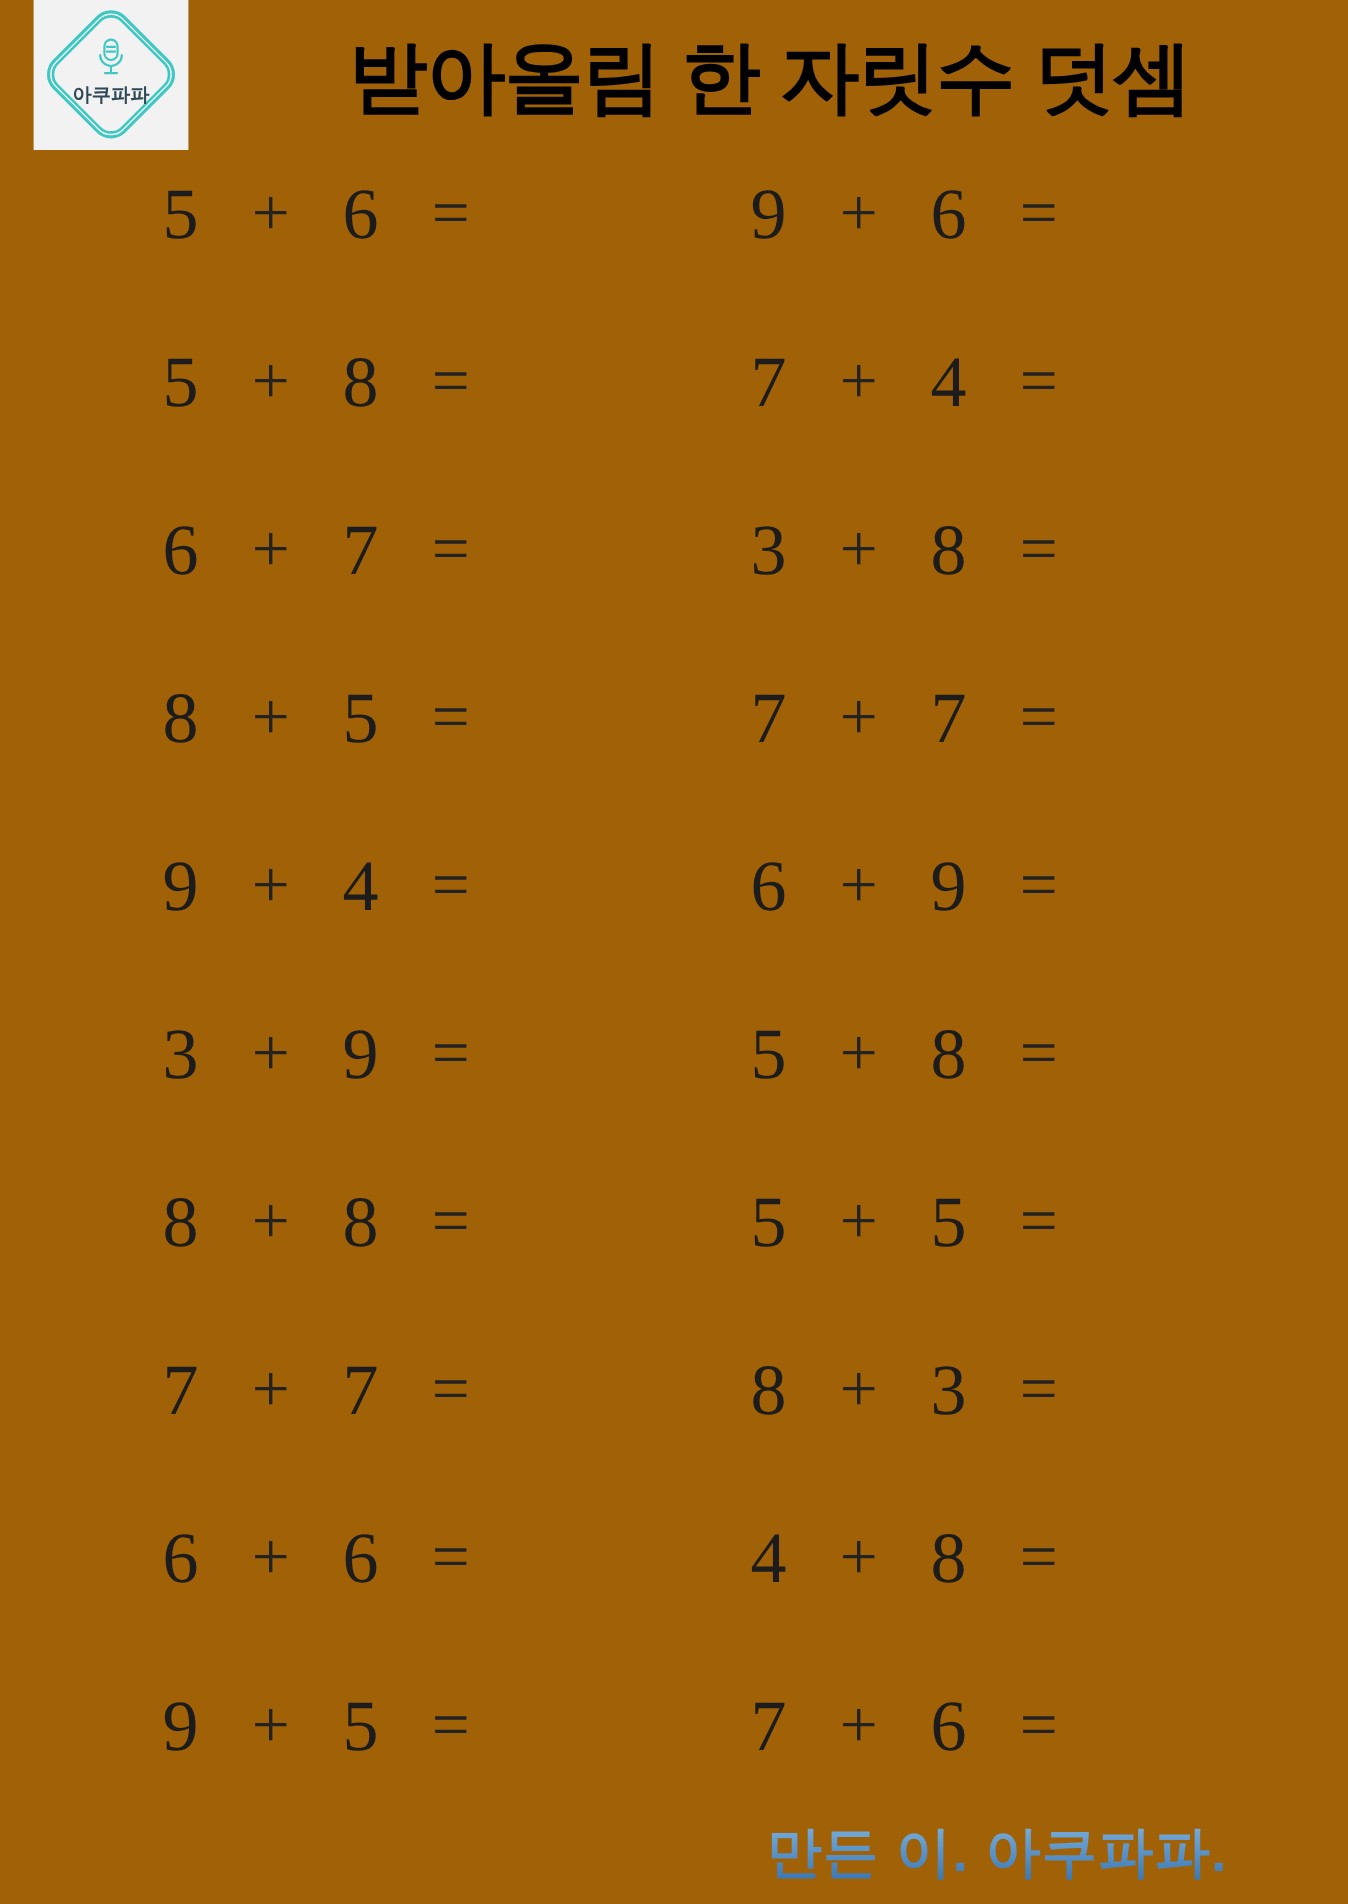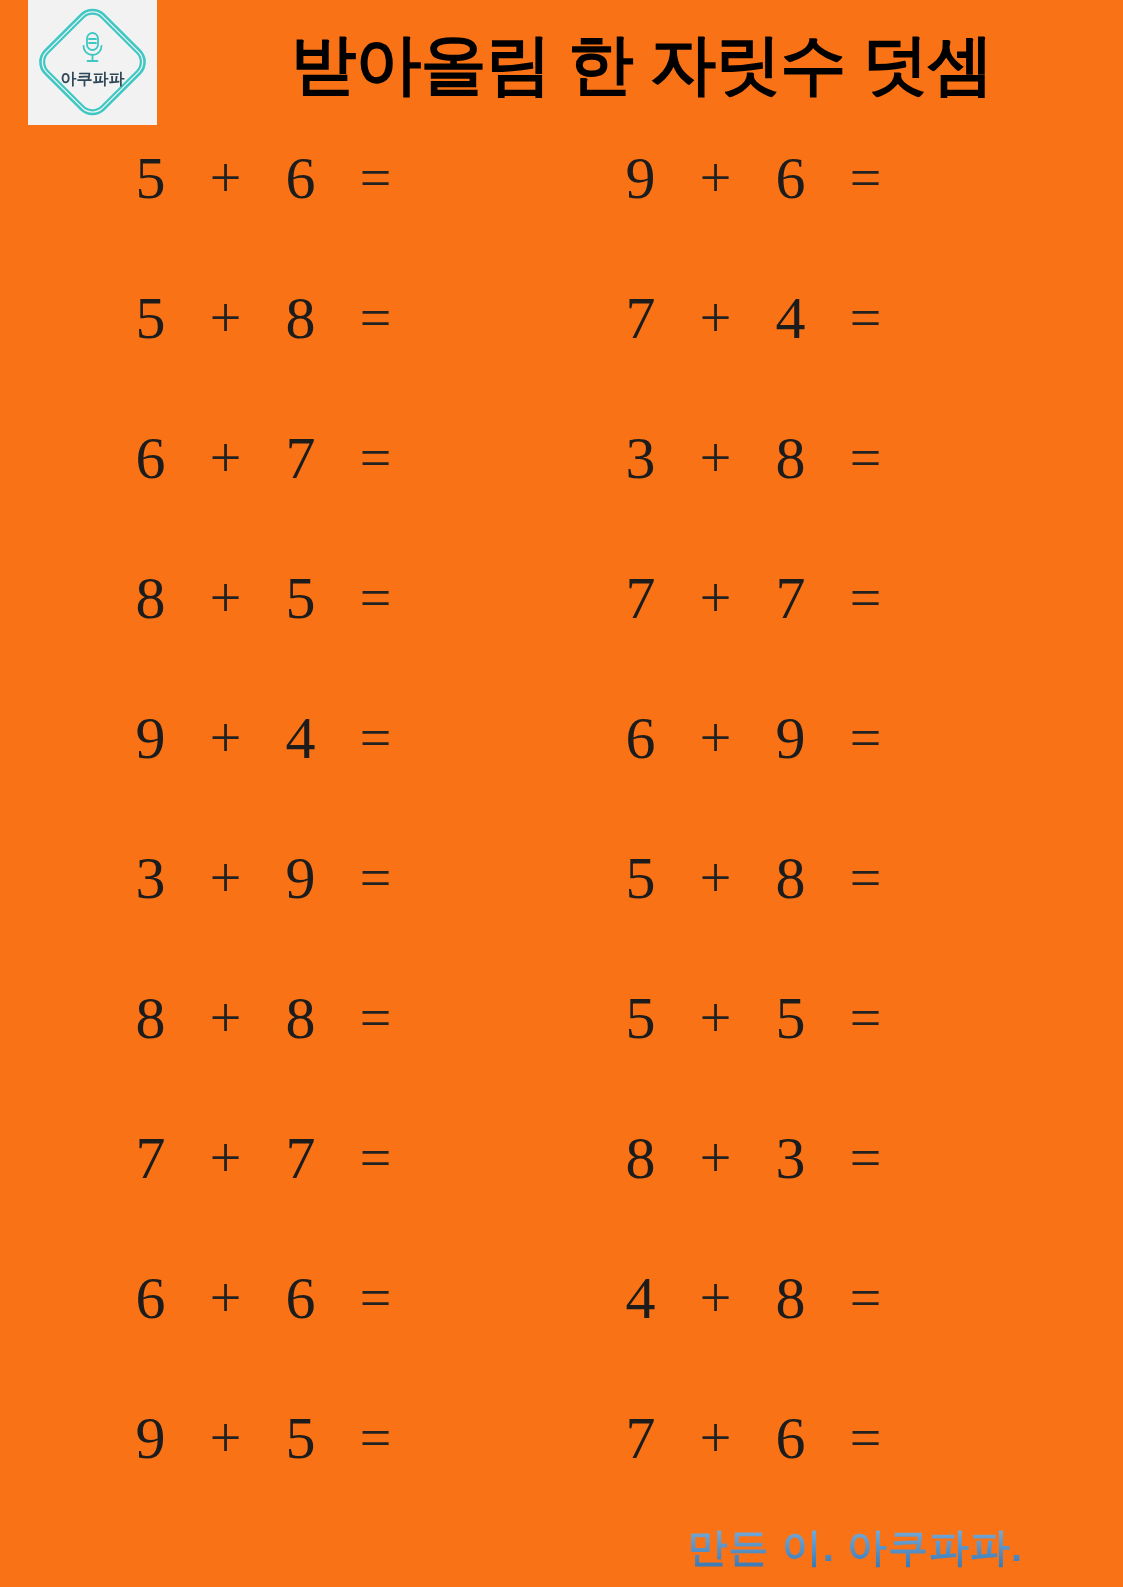--- a/index.html
+++ b/index.html
@@ -5,21 +5,21 @@
   html, body {
     margin: 0;
     padding: 0;
     background: #ffffff;
     font-family: "Liberation Sans", sans-serif;
   }
   .page {
     position: relative;
     width: 1123px;
     height: 1587px;
-    background: #f97316;
+    background: #a16207;
     overflow: hidden;
   }
 
   
   .logo-box {
     position: absolute;
     left: 28px;
     top: 0;
     width: 129px;
     height: 125px;
@@ -70,21 +70,21 @@
     color: #1c1c1c;
     line-height: 1;
   }
   .tok.op { font-size: 56px; color: #222222; }
 
   
   .credit {
     position: absolute;
     right: 100px;
     bottom: 12px;
-    font-size: 40px;
+    font-size: 46px;
     font-weight: 700;
     letter-spacing: 1px;
     color: #4e8fc7;
     font-family: "Liberation Sans", sans-serif;
   }
   @supports ((-webkit-background-clip: text) or (background-clip: text)) {
     .credit {
       background: linear-gradient(180deg, #85b7e2 0%, #2e6fae 100%);
       -webkit-background-clip: text;
       background-clip: text;

